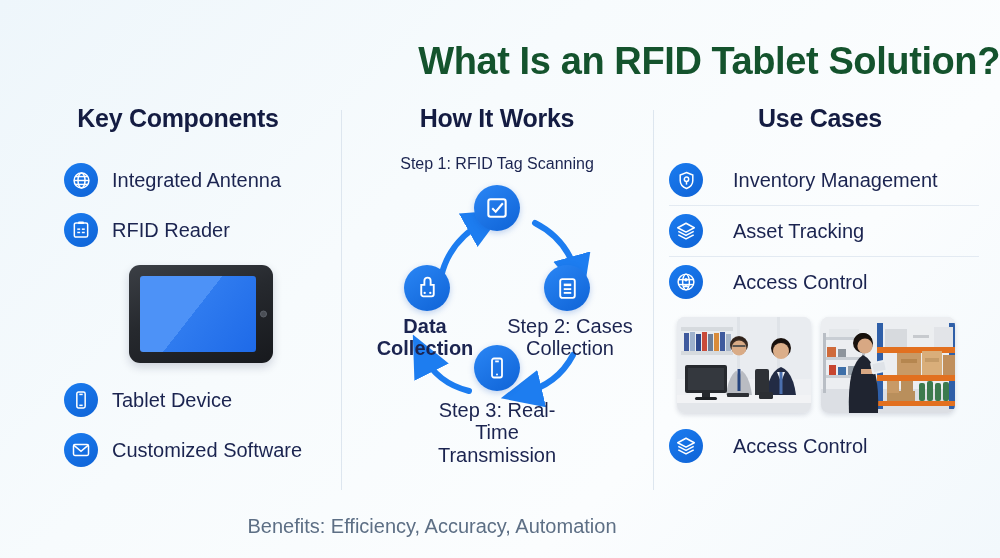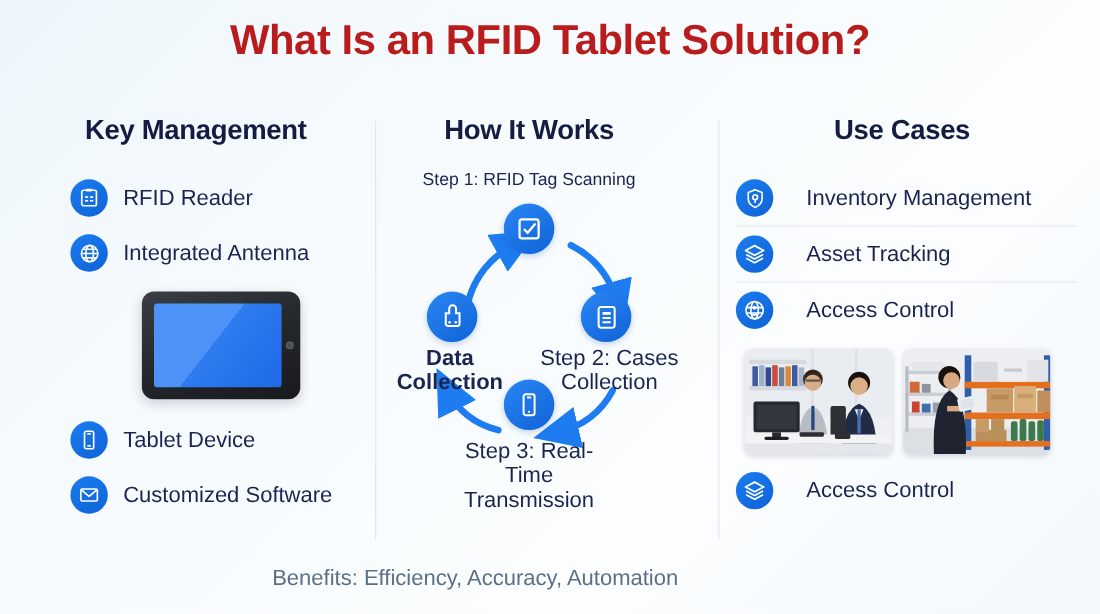--- a/index.html
+++ b/index.html
@@ -7,25 +7,25 @@
   body {
     font-family: "Liberation Sans", sans-serif;
     background: linear-gradient(135deg, #eef6fb 0%, #f7fbfd 38%, #fbfdfe 70%, #f2f8fc 100%);
     color: #141c42;
     position: relative;
   }
   .page { position: relative; width: 1000px; height: 558px; }
 
   
   .title {
-    position: absolute; top: 16px; left: 0; width: 1000px;
-    text-align: center;
+    position: absolute; top: 40px; left: 0; width: 1000px;
+    text-align: right;
     font-size: 38px; font-weight: bold;
     letter-spacing: -0.4px;
-    color: #b91c1c;
+    color: #14532d;
   }
 
   
   .vdiv { position: absolute; top: 110px; width: 1px; height: 380px; background: #dde6ef; }
   .vdiv.left  { left: 341px; }
   .vdiv.right { left: 653px; }
 
   
   .col { position: absolute; top: 104px; }
   .col-head {
@@ -61,21 +61,21 @@
     width: 100%; height: 100%; border-radius: 3px;
     background: linear-gradient(128deg,#4d92f7 0%, #4d92f7 47%, #2f7bef 47%, #1e6ae8 100%);
   }
   .tablet-home {
     position: absolute; right: 6px; top: 50%; transform: translateY(-50%);
     width: 7px; height: 7px; border-radius: 50%;
     background: #4a4e55; border: 1px solid #5d626a;
   }
 
   
-  .col2 { left: 329px; width: 304px; }
+  .col2 { left: 345px; width: 304px; }
   .step-top {
     margin-top: 22px; text-align: center;
     font-size: 16px; color: #1b2450;
   }
   .cycle { position: relative; width: 304px; height: 270px; margin-top: 6px; }
   .cycle-node { position: absolute; }
   .node-circle {
     width: 46px; height: 46px; border-radius: 50%;
     background: linear-gradient(145deg,#2a86f5 0%, #0f63d6 100%);
     display: flex; align-items: center; justify-content: center;
@@ -119,49 +119,49 @@
 <body>
 
 <div class="page">
 
   <div class="title">What Is an RFID Tablet Solution?</div>
 
   <div class="vdiv left"></div>
   <div class="vdiv right"></div>
 
   <div class="col col1">
-    <div class="col-head">Key Management</div>
+    <div class="col-head">Key Components</div>
 
     <div class="kc-list">
+
+      <div class="kc-row">
+        <span class="icon-circle grad">
+          <svg width="21" height="21" viewBox="0 0 24 24" fill="none" stroke="#fff" stroke-width="1.7">
+            <circle cx="12" cy="12" r="8.5"></circle>
+            <ellipse cx="12" cy="12" rx="4" ry="8.5"></ellipse>
+            <line x1="3.5" y1="12" x2="20.5" y2="12"></line>
+            <line x1="5" y1="7.5" x2="19" y2="7.5"></line>
+            <line x1="5" y1="16.5" x2="19" y2="16.5"></line>
+          </svg>
+        </span>
+        <span class="kc-label">Integrated Antenna</span>
+      </div>
 
       <div class="kc-row">
         <span class="icon-circle grad">
           <svg width="20" height="20" viewBox="0 0 24 24" fill="none" stroke="#fff" stroke-width="1.8">
             <rect x="4" y="3.5" width="16" height="17" rx="2"></rect>
             <rect x="8.5" y="1.8" width="7" height="3" rx="1" fill="#fff" stroke="none"></rect>
             <line x1="7.5" y1="11" x2="11" y2="11"></line>
             <line x1="13" y1="11" x2="16.5" y2="11"></line>
             <line x1="7.5" y1="15" x2="11" y2="15"></line>
             <line x1="13" y1="15" x2="16.5" y2="15"></line>
           </svg>
         </span>
         <span class="kc-label">RFID Reader</span>
-      </div>
-
-      <div class="kc-row">
-        <span class="icon-circle grad">
-          <svg width="21" height="21" viewBox="0 0 24 24" fill="none" stroke="#fff" stroke-width="1.7">
-            <circle cx="12" cy="12" r="8.5"></circle>
-            <ellipse cx="12" cy="12" rx="4" ry="8.5"></ellipse>
-            <line x1="3.5" y1="12" x2="20.5" y2="12"></line>
-            <line x1="5" y1="7.5" x2="19" y2="7.5"></line>
-            <line x1="5" y1="16.5" x2="19" y2="16.5"></line>
-          </svg>
-        </span>
-        <span class="kc-label">Integrated Antenna</span>
       </div>
 
       <div class="tablet-wrap">
         <div class="tablet">
           <div class="tablet-screen"></div>
           <div class="tablet-home"></div>
         </div>
       </div>
 
       <div class="kc-row" style="margin-top:12px;">

